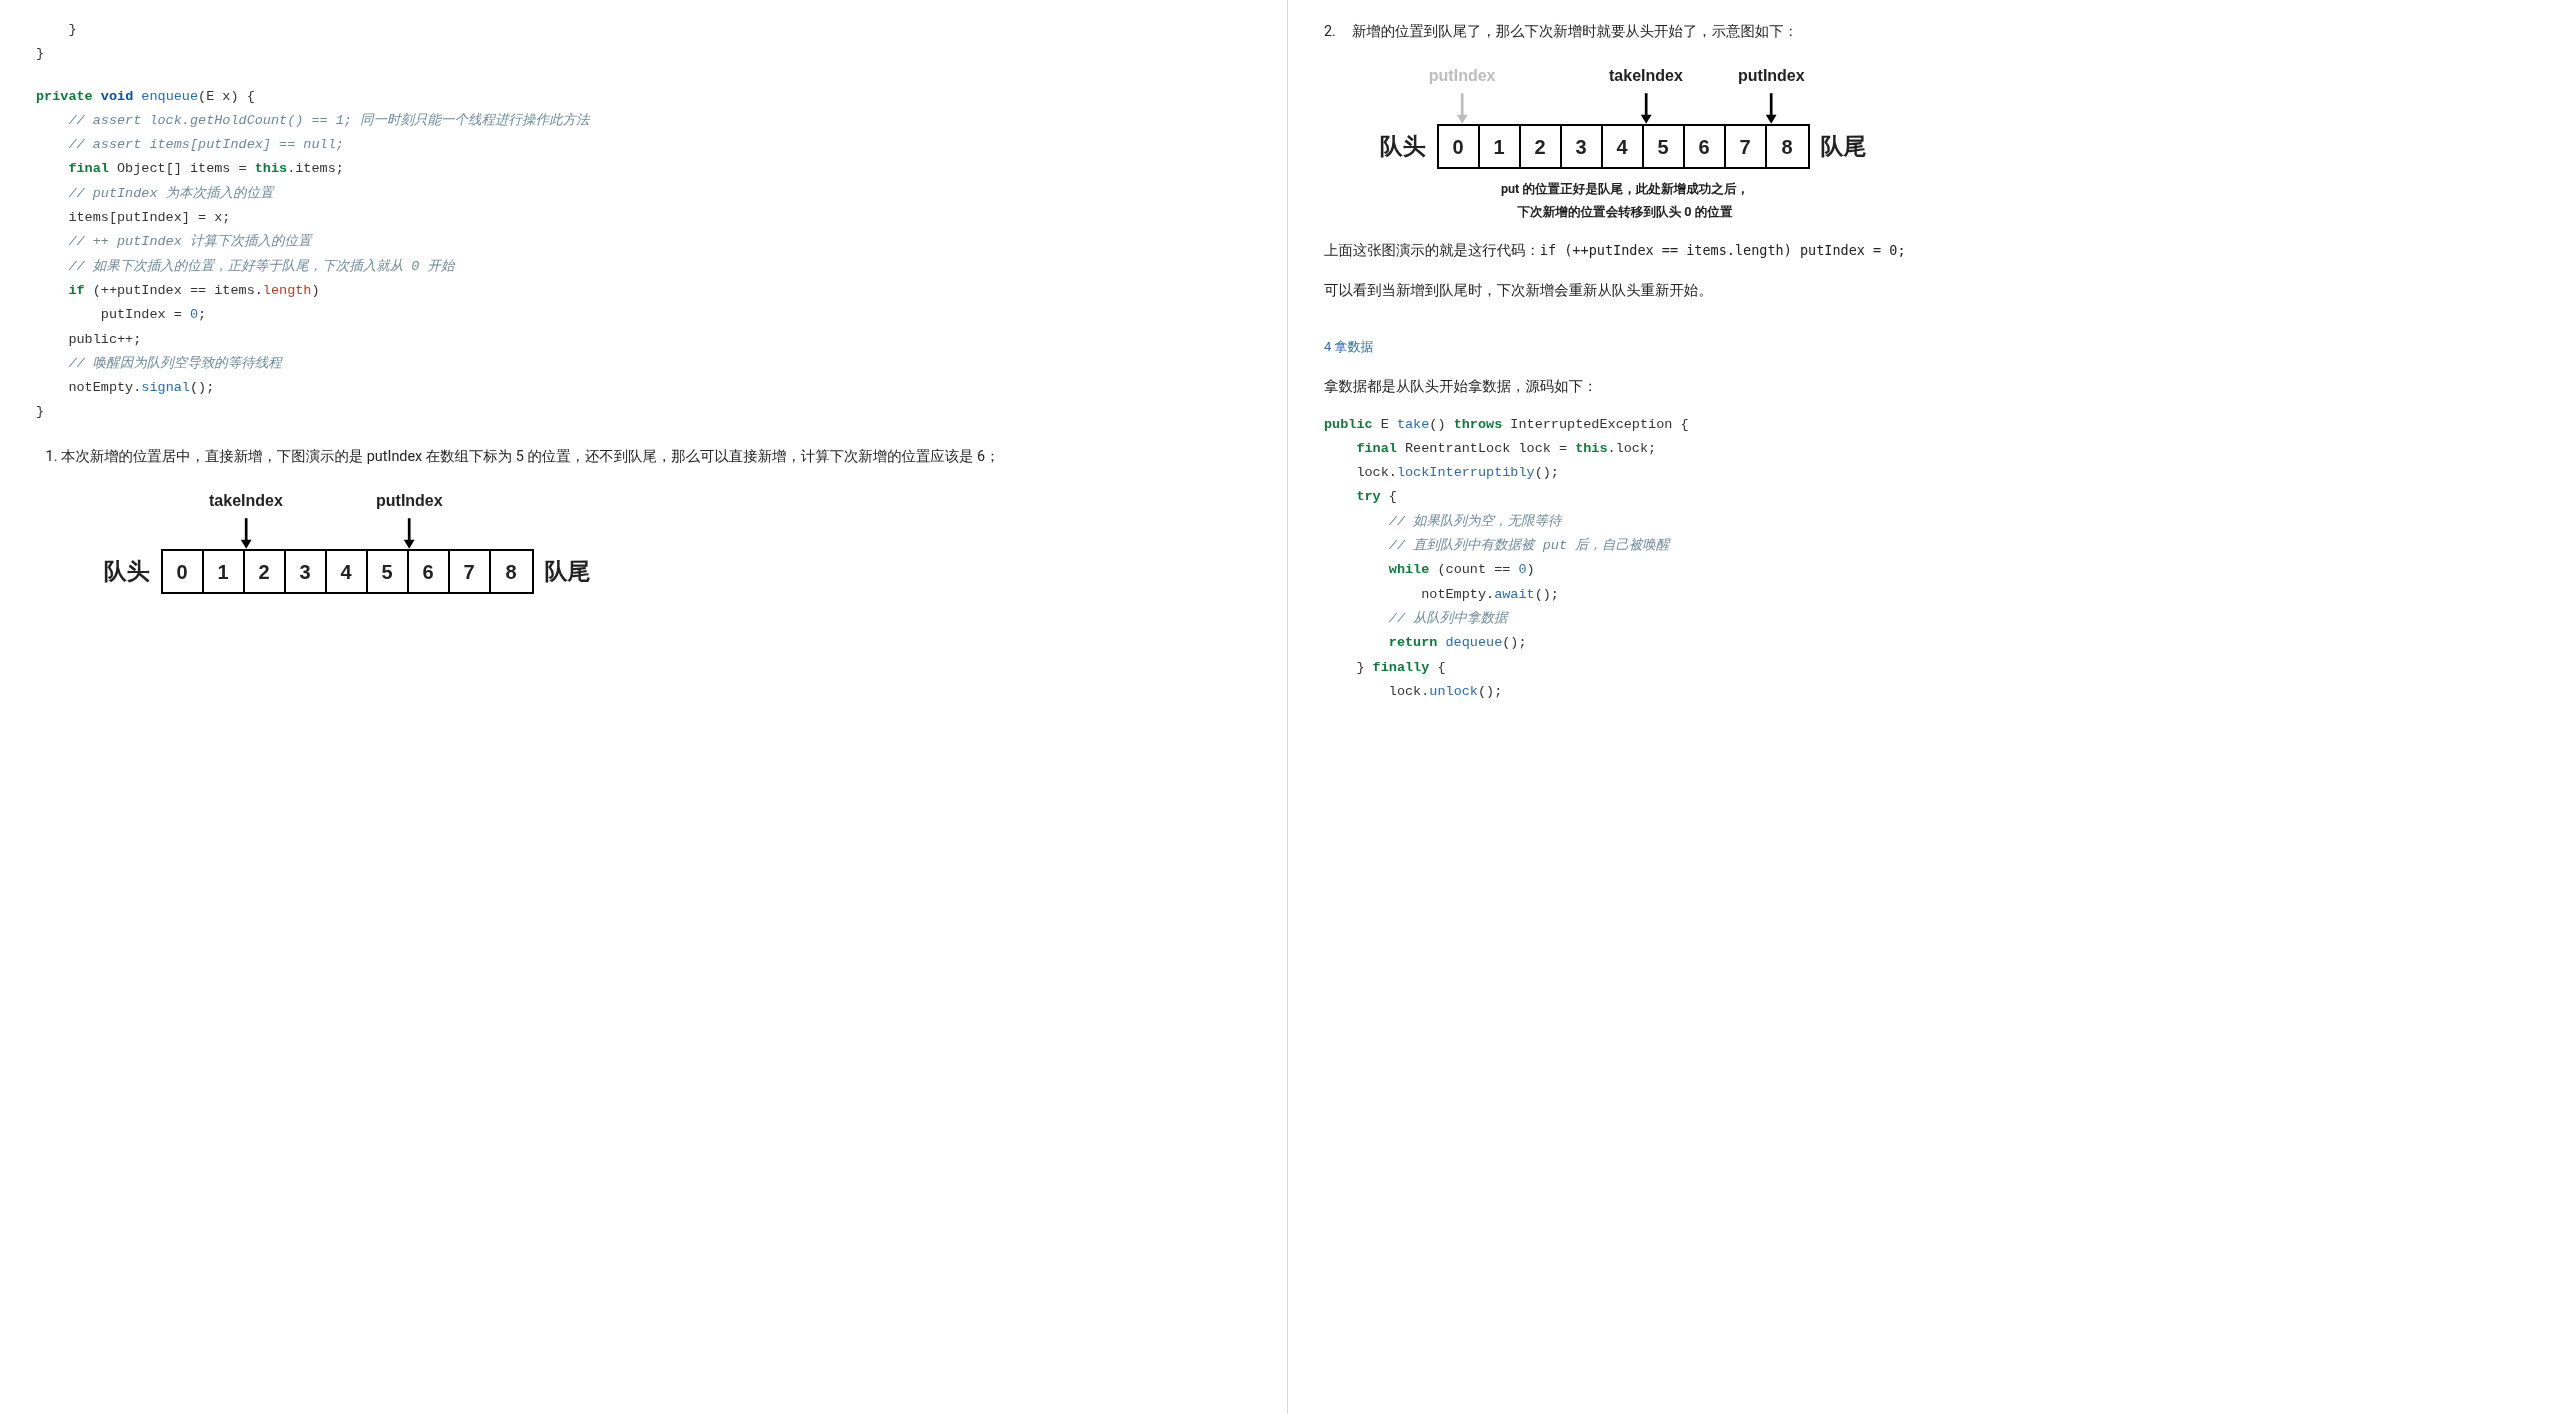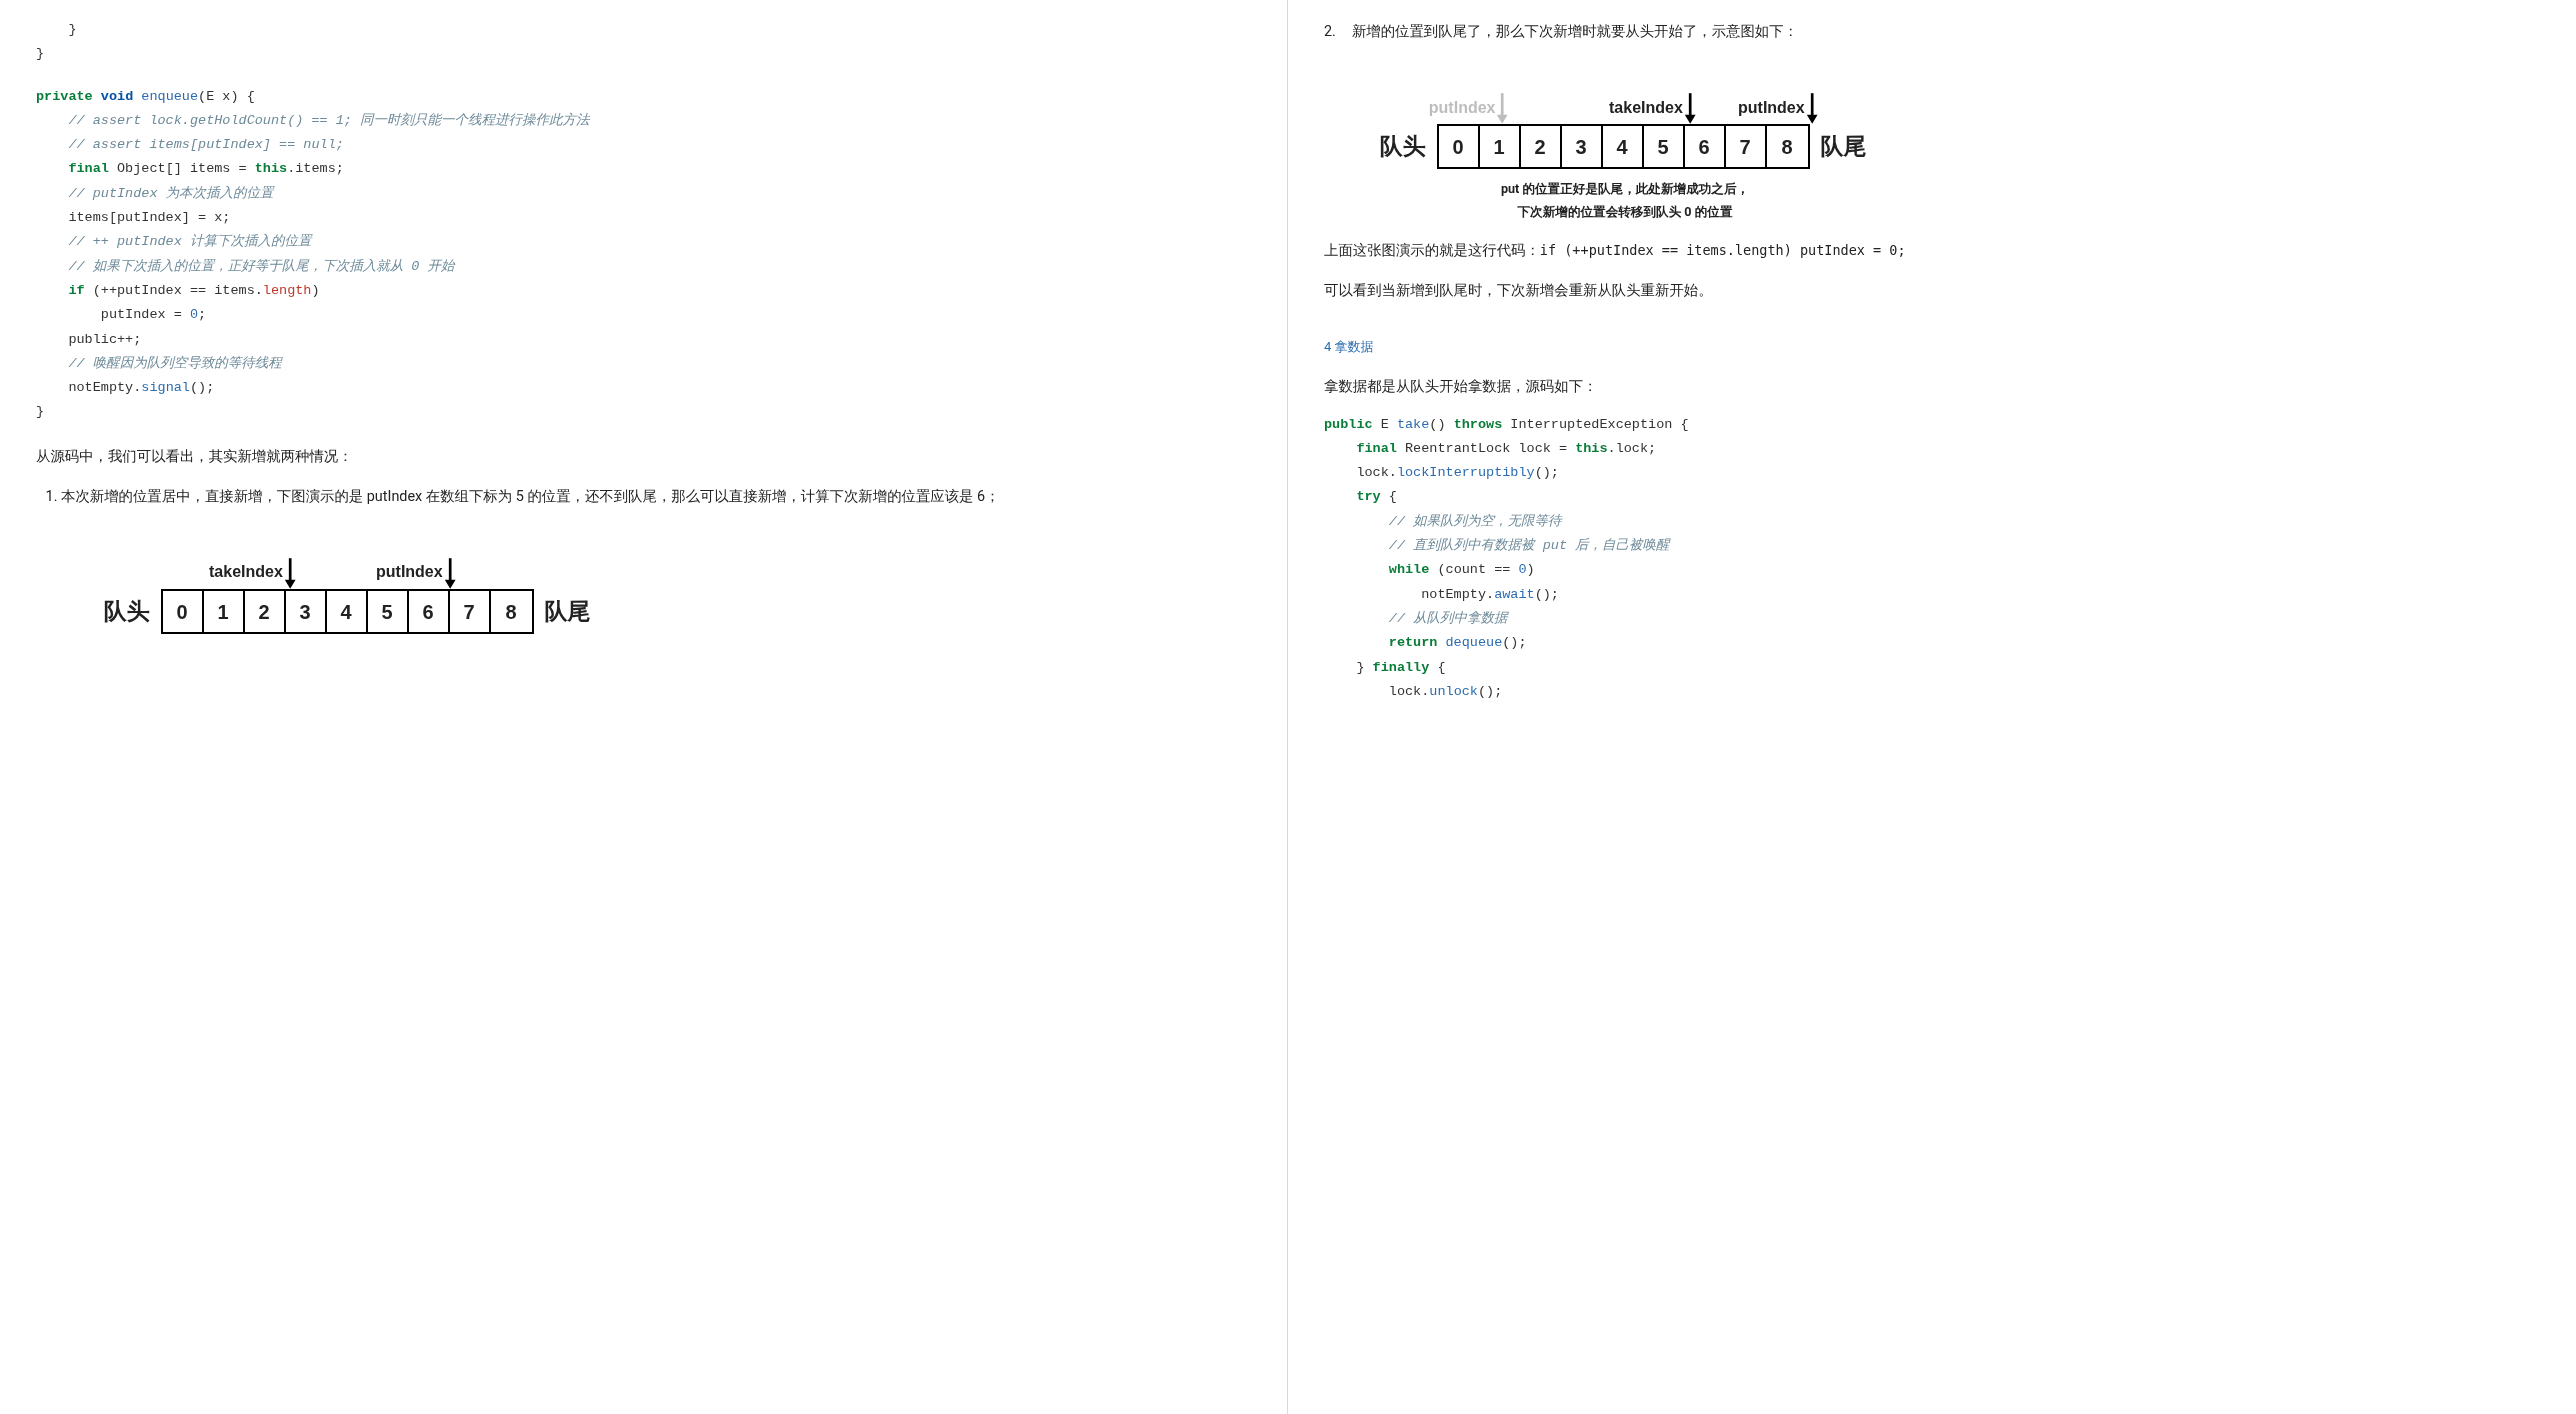--- a/index.html
+++ b/index.html
@@ -37,21 +37,21 @@
   .this    { color: #0b7d3b; font-weight: 600; }
   .prop    { color: #c0392b; }
   p.body-text { margin: 12.6px 0; color: #222; }
   ol { padding-left: 25px; margin: 12.6px 0; }
   ol li { margin-bottom: 18px; }
   .diagram { margin: 16px 0 9px 32px; }
   .ptr-row { display: flex; align-items: flex-end; height: 63px; position: relative; }
   .ptr {
     position: absolute;
     display: flex;
-    flex-direction: row;
+    flex-direction: column;
     align-items: center;
     font-family: Arial, sans-serif;
     font-weight: 700;
     font-size: 16px;
   }
   .ptr.gray { color: #bdbdbd; }
   .ptr .arrow-svg { margin-top: 1.8px; }
   .cells-row { display: flex; align-items: center; }
   .cap {
     font-family: Liberation Sans, sans-serif;
@@ -104,21 +104,20 @@
     <span>items[putIndex] = x;</span>
     <span class="cmt">// ++ putIndex 计算下次插入的位置</span>
     <span class="cmt">// 如果下次插入的位置，正好等于队尾，下次插入就从 0 开始</span>
     <span class="kw">if</span><span> (++putIndex == items.</span><span class="prop">length</span><span>)</span>
         <span>putIndex = </span><span class="num">0</span><span>;</span>
     <span>public++;</span>
     <span class="cmt">// 唤醒因为队列空导致的等待线程</span>
     <span>notEmpty.</span><span class="fn">signal</span><span>();</span>
 <span>}</span></pre>
 
-    <p class="body-text">从源码中，我们可以看出，其实新增就两种情况：</p>
 
     <ol>
       <li>
         <span>本次新增的位置居中，直接新增，下图演示的是 putIndex 在数组下标为 5 的位置，还不到队尾，那么可以直接新增，计算下次新增的位置应该是 6；</span>
         <div class="diagram">
           <div class="ptr-row" style="margin-left:67px;">
             <div class="ptr" style="left:49px;">
               <span>takeIndex</span>
               <svg class="arrow-svg" width="14.4" height="31" viewBox="0 0 16 34">
                   <line x1="8" y1="0" x2="8" y2="26" stroke="#000" stroke-width="3"></line>

